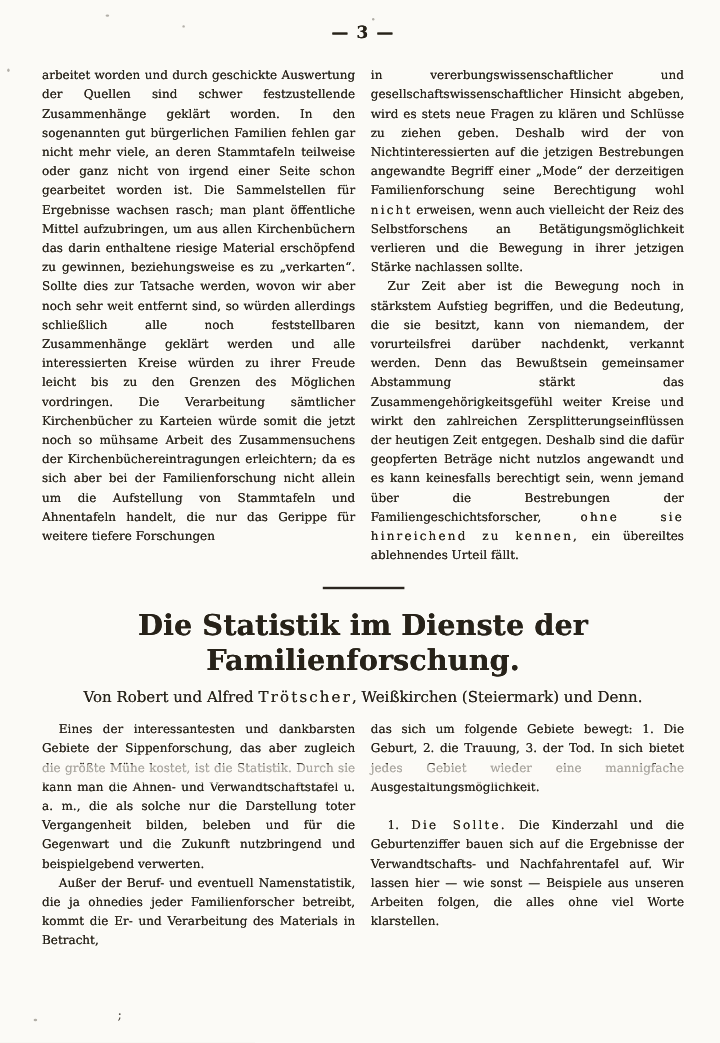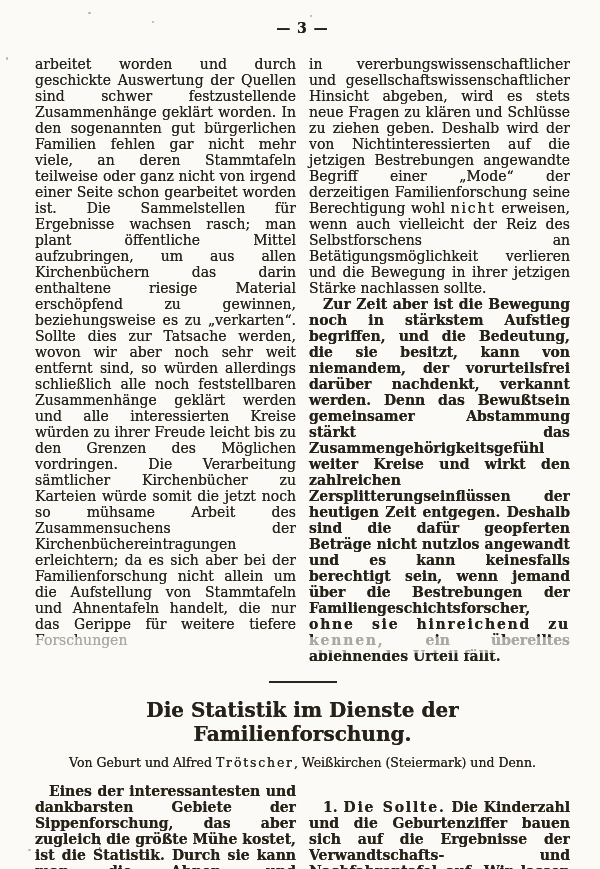--- a/index.html
+++ b/index.html
@@ -21,37 +21,37 @@
     text-align: center;
     font-size: 14px;
     font-weight: bold;
     letter-spacing: 1px;
     margin: 0 0 20px 0;
     text-shadow: 0 0 0.4px #272219;
   }
   .columns { display: flex; gap: 13px; }
   .col {
     width: 261px;
-    font-size: 14px;
+    font-size: 10px;
     line-height: 16px;
     text-align: justify;
     text-shadow: 0 0 0.45px rgba(39,34,25,0.85);
   }
   .para { margin: 0; }
-  .para.indent { text-indent: 14px; font-weight: bold; }
+  .para.indent { text-indent: 14px; }
   .para.space-before { margin-top: 16px; }
   .sperr { letter-spacing: 1.8px; }
   .divider {
     border: none;
     border-top: 2px solid #2b2620;
     width: 68px;
     margin: 17px auto 15px auto;
   }
   .title {
-    font-size: 20px;
+    font-size: 24px;
     font-weight: bold;
     text-align: center;
     margin: 0 0 9px 0;
     text-shadow: 0 0 0.5px #272219;
   }
   .byline {
     font-size: 12.5px;
     margin: 0 0 13px 0;
     text-shadow: 0 0 0.4px rgba(39,34,25,0.85);
   }
@@ -97,29 +97,30 @@
         <p class="para"><span>in vererbungswissenschaftlicher und gesellschaftswissenschaftlicher Hinsicht abgeben, wird es stets neue Fragen zu klären und Schlüsse zu ziehen geben. Deshalb wird der von Nichtinteressierten auf die jetzigen Bestrebungen angewandte Begriff einer „Mode“ der derzeitigen Familienforschung seine Berechtigung wohl </span><span class="sperr">nicht</span><span> erweisen, wenn auch vielleicht der Reiz des Selbstforschens an Betätigungsmöglichkeit verlieren und die Bewegung in ihrer jetzigen Stärke nachlassen sollte.</span></p>
         <p class="para indent"><span>Zur Zeit aber ist die Bewegung noch in stärkstem Aufstieg begriffen, und die Bedeutung, die sie besitzt, kann von niemandem, der vorurteilsfrei darüber nachdenkt, verkannt werden. Denn das Bewußtsein gemeinsamer Abstammung stärkt das Zusammengehörigkeitsgefühl weiter Kreise und wirkt den zahlreichen Zersplitterungseinflüssen der heutigen Zeit entgegen. Deshalb sind die dafür geopferten Beträge nicht nutzlos angewandt und es kann keinesfalls berechtigt sein, wenn jemand über die Bestrebungen der Familiengeschichtsforscher, </span><span class="sperr">ohne sie hinreichend zu kennen,</span><span> ein übereiltes ablehnendes Urteil fällt.</span></p>
       </div>
   </section>
 
   <hr class="divider">
 
   <h1 class="title">Die Statistik im Dienste der Familienforschung.</h1>
 
   <div class="byline">
-      <p class="para"><span>Von Geburt und Alfred </span><span class="sperr">Trötscher</span><span>, Weißkirchen (Steiermark) und Denn.</span></p>
+      <p class="para"><span>Von Robert und Alfred </span><span class="sperr">Trötscher</span><span>, Weißkirchen (Steiermark) und Denn.</span></p>
     </div>
 
   <section class="columns">
     <div class="col">
         <p class="para indent"><span>Eines der interessantesten und dankbarsten Gebiete der Sippenforschung, das aber zugleich die größte Mühe kostet, ist die Statistik. Durch sie kann man die Ahnen- und Verwandtschaftstafel u. a. m., die als solche nur die Darstellung toter Vergangenheit bilden, beleben und für die Gegenwart und die Zukunft nutzbringend und beispielgebend verwerten.</span></p>
         <p class="para indent"><span>Außer der Beruf- und eventuell Namenstatistik, die ja ohnedies jeder Familienforscher betreibt, kommt die Er- und Verarbeitung des Materials in Betracht,</span></p>
       </div>
     <div class="col">
+        <p class="para"><span>das sich um folgende Gebiete bewegt: 1. Die Geburt, 2. die Trauung, 3. der Tod. In sich bietet jedes Gebiet wieder eine mannigfache Ausgestaltungsmöglichkeit.</span></p>
         <p class="para indent space-before"><span>1. </span><span class="sperr">Die Sollte.</span><span> Die Kinderzahl und die Geburtenziffer bauen sich auf die Ergebnisse der Verwandtschafts- und Nachfahrentafel auf. Wir lassen hier — wie sonst — Beispiele aus unseren Arbeiten folgen, die alles ohne viel Worte klarstellen.</span></p>
       </div>
   </section>
 
   <div class="fade-strip"></div>
 
   <span class="speck s1"></span>
   <span class="speck s2"></span>
   <span class="speck s3"></span>
   <span class="speck s4"></span>

